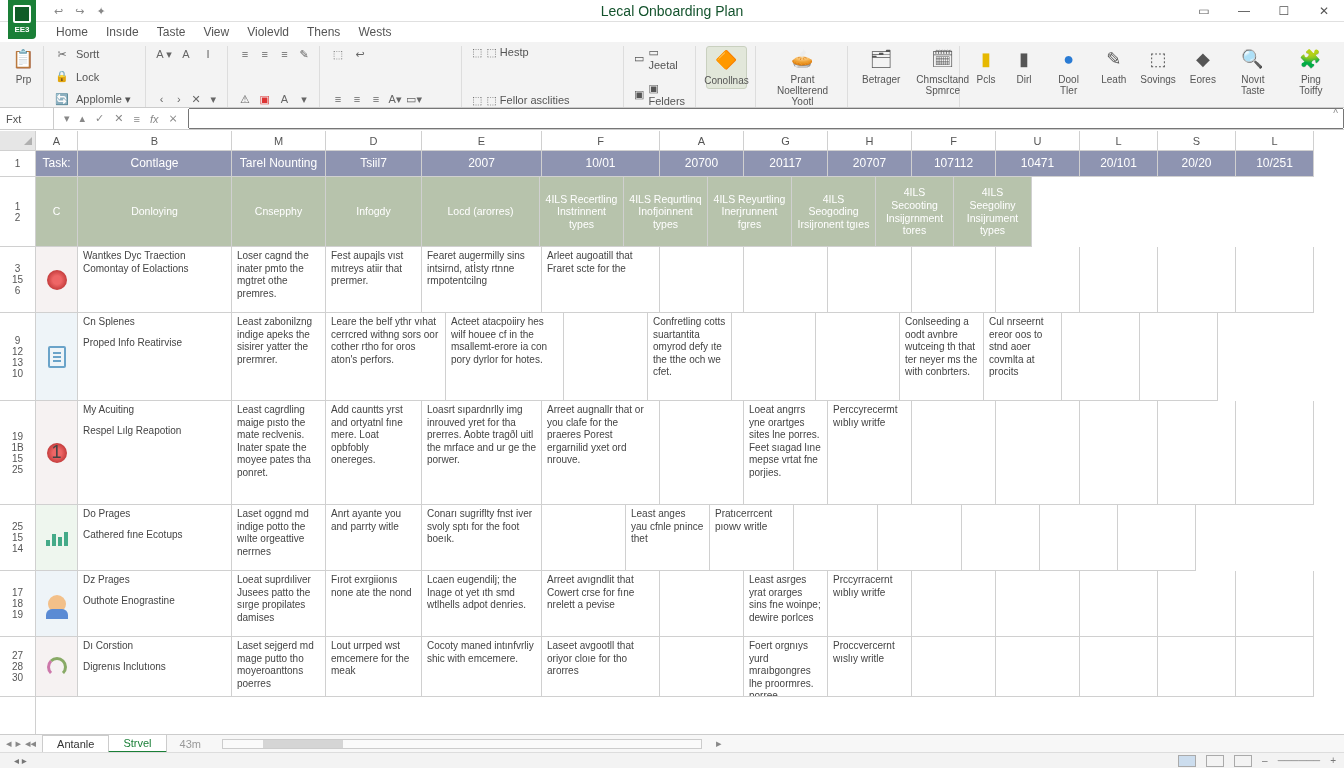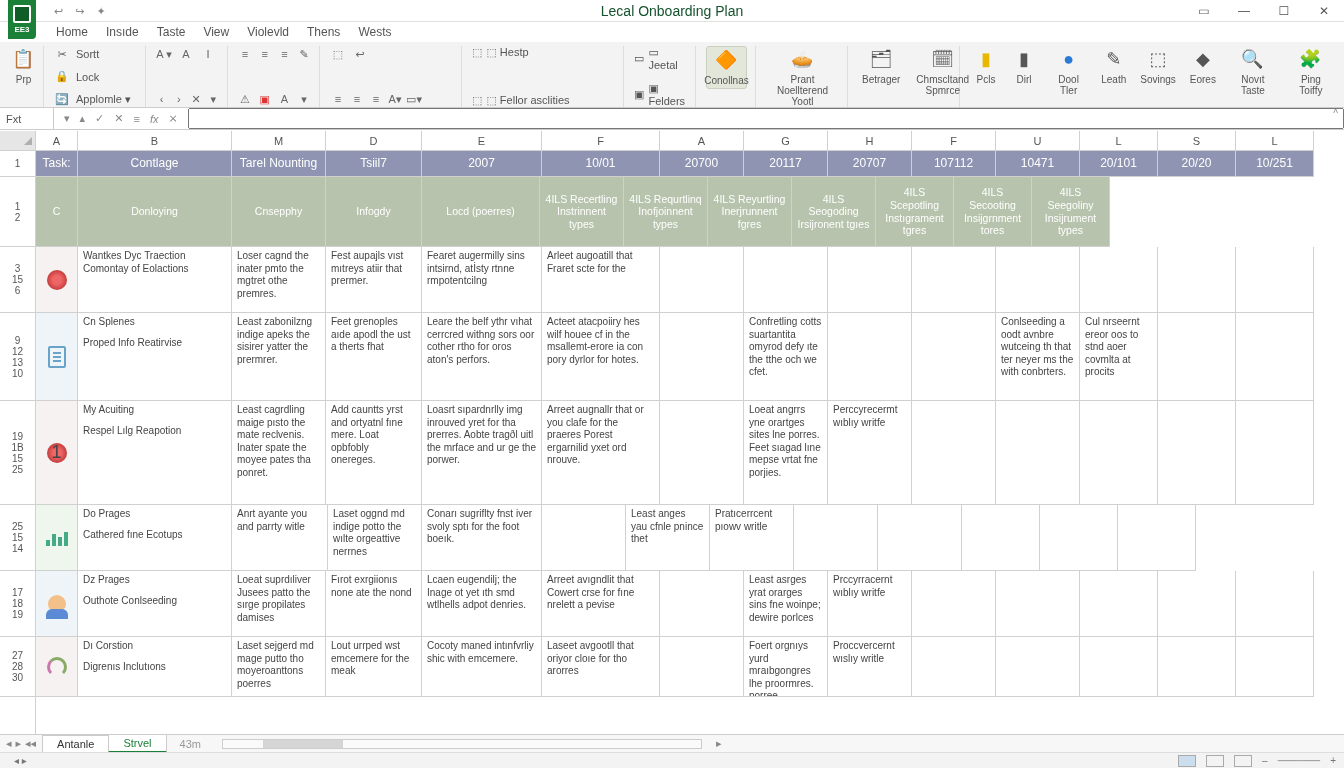--- a/index.html
+++ b/index.html
@@ -349,26 +349,25 @@
           <div class="cell headerA cK">10471</div>
           <div class="cell headerA cL">20/101</div>
           <div class="cell headerA cM">20/20</div>
           <div class="cell headerA cN">10/251</div>
         </div>
         <div class="row" style="height:70px">
           <div class="cell headerB cA">C</div>
           <div class="cell headerB cB">Donloying</div>
           <div class="cell headerB cC">Cnsepphy</div>
           <div class="cell headerB cD">Infogdy</div>
-          <div class="cell headerB cF">Locd (poerres)</div>
+          <div class="cell headerB cF">Locd (arorres)</div>
           <div class="cell headerB cG">4ILS Recertling Instrinnent types</div>
           <div class="cell headerB cH">4ILS Requrtlinq Inofjoinnent types</div>
           <div class="cell headerB cJ">4ILS Reyurtling Inerjrunnent fgres</div>
           <div class="cell headerB cK">4ILS Seogoding Irsijronent tgıes</div>
-          <div class="cell headerB cL">4ILS Scepotling Instıgrament tgres</div>
           <div class="cell headerB cM">4ILS Secooting Insijgrnment tores</div>
           <div class="cell headerB cN">4ILS Seegoliny Insijrument types</div>
         </div>
         <div class="row" style="height:66px">
           <div class="cell iconcell  cA">
             <div class="roseicon"></div>
           </div>
           <div class="cell cB">
             <div>Wantkes Dyc Traection</div>
             <div style="margin-top:0;">Comontay of Eolactions</div>
@@ -388,21 +387,20 @@
         </div>
         <div class="row" style="height:88px">
           <div class="cell iconcell blue cA">
             <div class="docicon"></div>
           </div>
           <div class="cell cB">
             <div>Cn Splenes</div>
             <div style="margin-top:8px;">Proped Info Reatirvise</div>
           </div>
           <div class="cell cC">Least zabonilzng indige apeks the sisirer yatter the prermrer.</div>
-          <div class="cell cD">Feet grenoples aıde apodl the ust a therts fhat</div>
           <div class="cell cE">Leare the belf ythr vıhat cerrcred withng sors oor cother rtho for oros aton's perfors.</div>
           <div class="cell cF">Acteet atacpoiiry hes wilf houee cf in the msallemt-erore ia con pory dyrlor for hotes.</div>
           <div class="cell cG"></div>
           <div class="cell cH">Confretling cotts suartantita omyrod defy ıte the tthe och we cfet.</div>
           <div class="cell cI"></div>
           <div class="cell cJ"></div>
           <div class="cell cK">Conlseeding a oodt avnbre wutceing th that ter neyer ms the with conbrters.</div>
           <div class="cell cL">Cul nrseernt ereor oos to stnd aoer covmlta at procits</div>
           <div class="cell cM"></div>
           <div class="cell cN"></div>
@@ -435,39 +433,39 @@
               <span style="height:6px"></span>
               <span style="height:12px"></span>
               <span style="height:9px"></span>
               <span style="height:14px"></span>
             </div>
           </div>
           <div class="cell cB">
             <div>Do Prages</div>
             <div style="margin-top:8px;">Cathered fıne Ecotups</div>
           </div>
+          <div class="cell cC">Laset oggnd md indige potto the wılte orgeattive nerrnes</div>
           <div class="cell cD">Anrt ayante you and parrty witle</div>
-          <div class="cell cC">Laset oggnd md indige potto the wılte orgeattive nerrnes</div>
           <div class="cell cE">Conarı sugriflty fnst iver svoly sptı for the foot boeık.</div>
           <div class="cell cG"></div>
           <div class="cell cH">Least anges yau cfnle pnince thet</div>
           <div class="cell cI">Pratıcerrcent pıowv writle</div>
           <div class="cell cJ"></div>
           <div class="cell cK"></div>
           <div class="cell cL"></div>
           <div class="cell cM"></div>
           <div class="cell cN"></div>
         </div>
         <div class="row" style="height:66px">
           <div class="cell iconcell blue cA">
             <div class="personicon"></div>
           </div>
           <div class="cell cB">
             <div>Dz Prages</div>
-            <div style="margin-top:8px;">Outhote Conlseeding</div>
+            <div style="margin-top:8px;">Outhote Enograstine</div>
           </div>
           <div class="cell cC">Loeat suprdıliver Jusees patto the sırge propilates damises</div>
           <div class="cell cD">Fırot exrgiionıs none ate the nond</div>
           <div class="cell cE">Lcaen eugendilj; the Inage ot yet ıth smd wtlhells adpot denries.</div>
           <div class="cell cF">Arreet avıgndlit that Cowert crse for fıne nrelett a pevise</div>
           <div class="cell cG"></div>
           <div class="cell cH">Least asrges yrat orarges sins fne woinpe; dewire porlces</div>
           <div class="cell cI">Prccyrracernt wıblıy writfe</div>
           <div class="cell cJ"></div>
           <div class="cell cK"></div>

